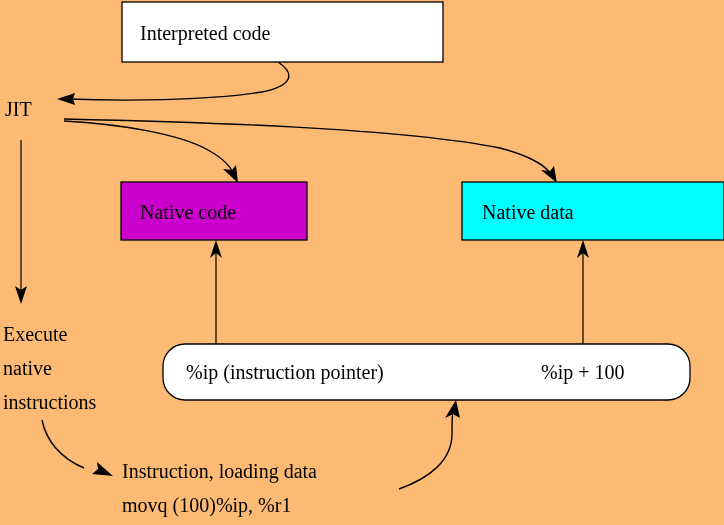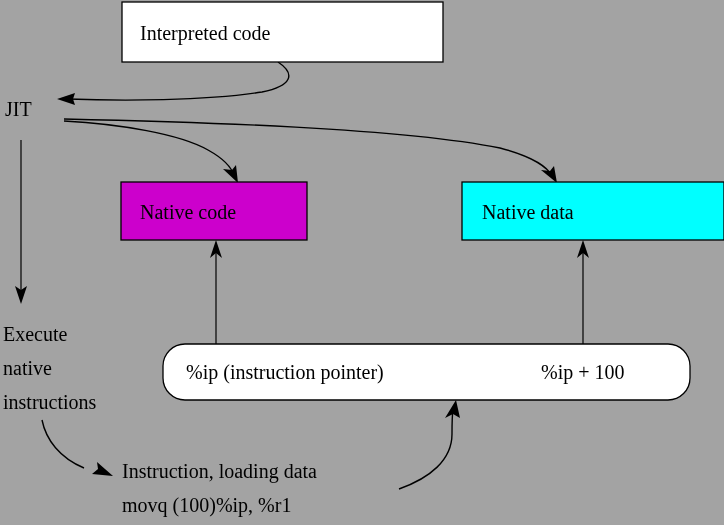--- a/index.html
+++ b/index.html
@@ -4,21 +4,21 @@
 <style>
   html, body {
     margin: 0;
     padding: 0;
     background: #ffffff;
   }
   #canvas {
     position: relative;
     width: 724px;
     height: 525px;
-    background: #a3a3a3;
+    background: #fdba74;
     overflow: hidden;
     font-family: "Liberation Serif", "DejaVu Serif", serif;
   }
   #diagram-svg {
     position: absolute;
     top: 0;
     left: 0;
     width: 724px;
     height: 525px;
   }

